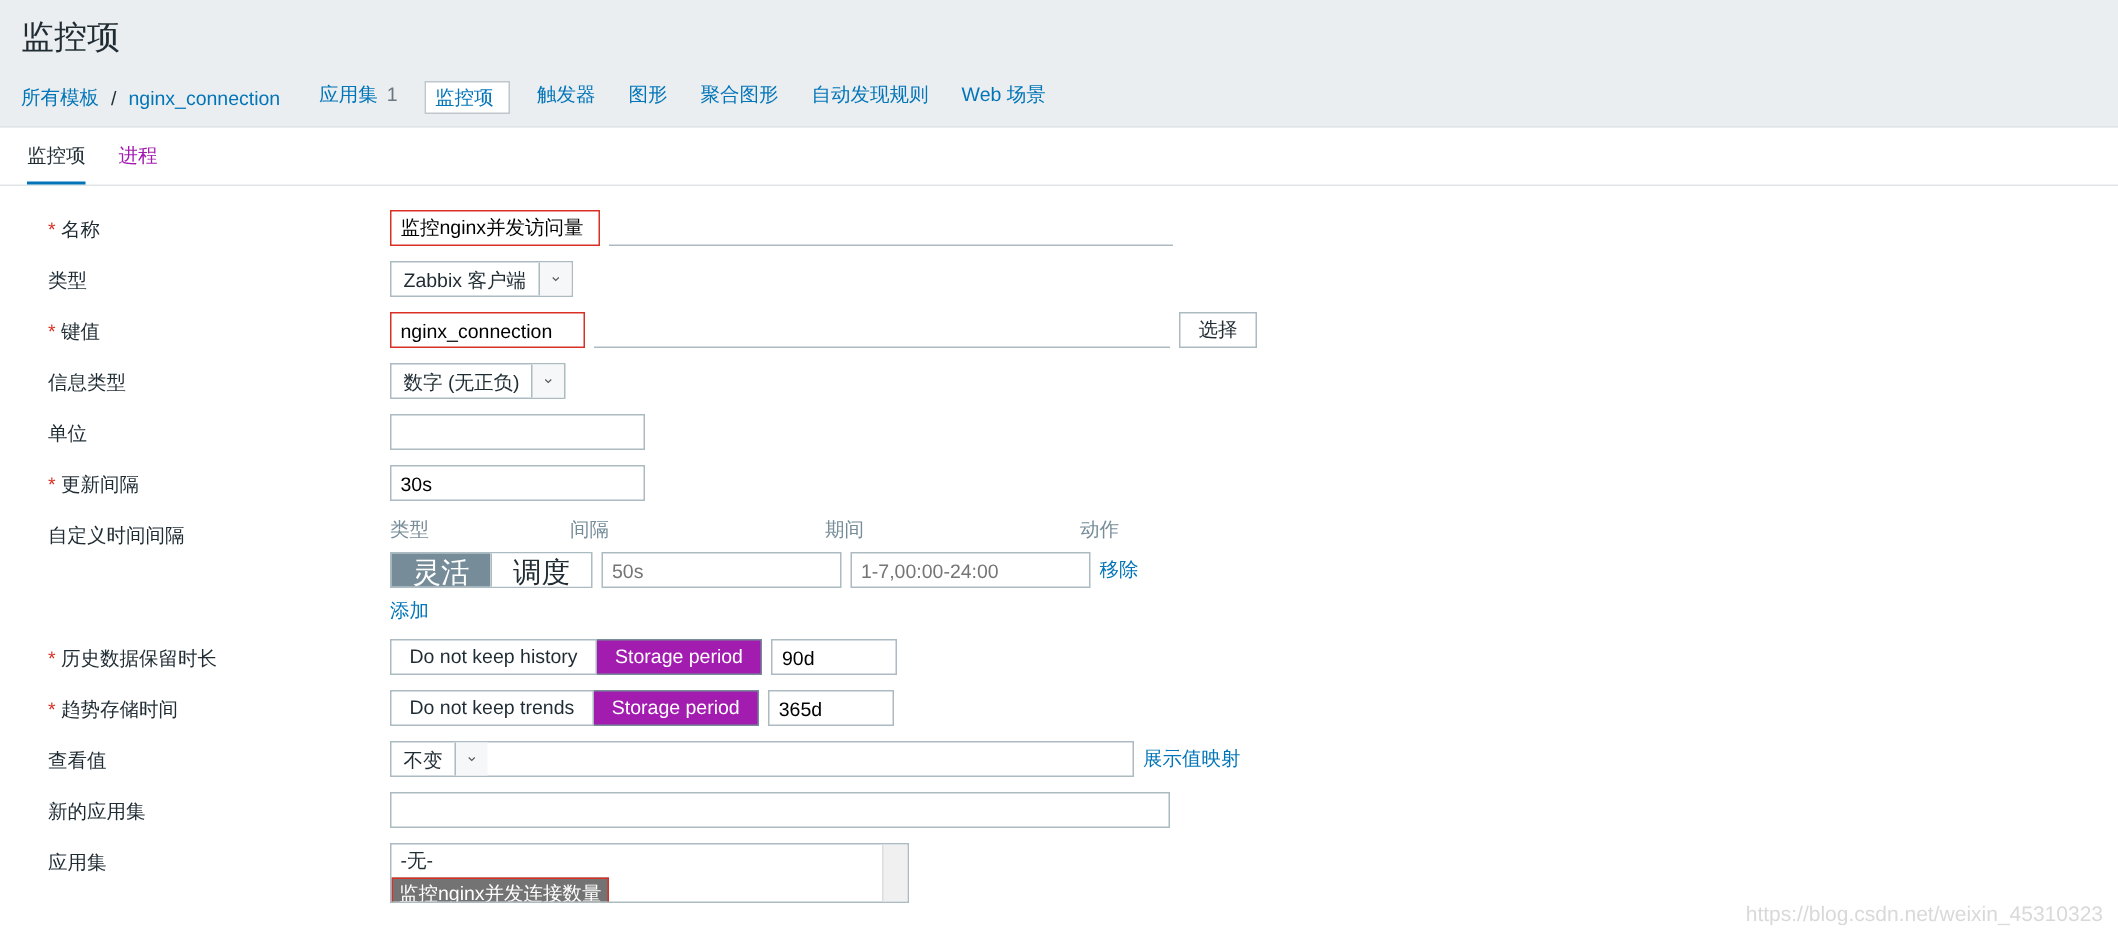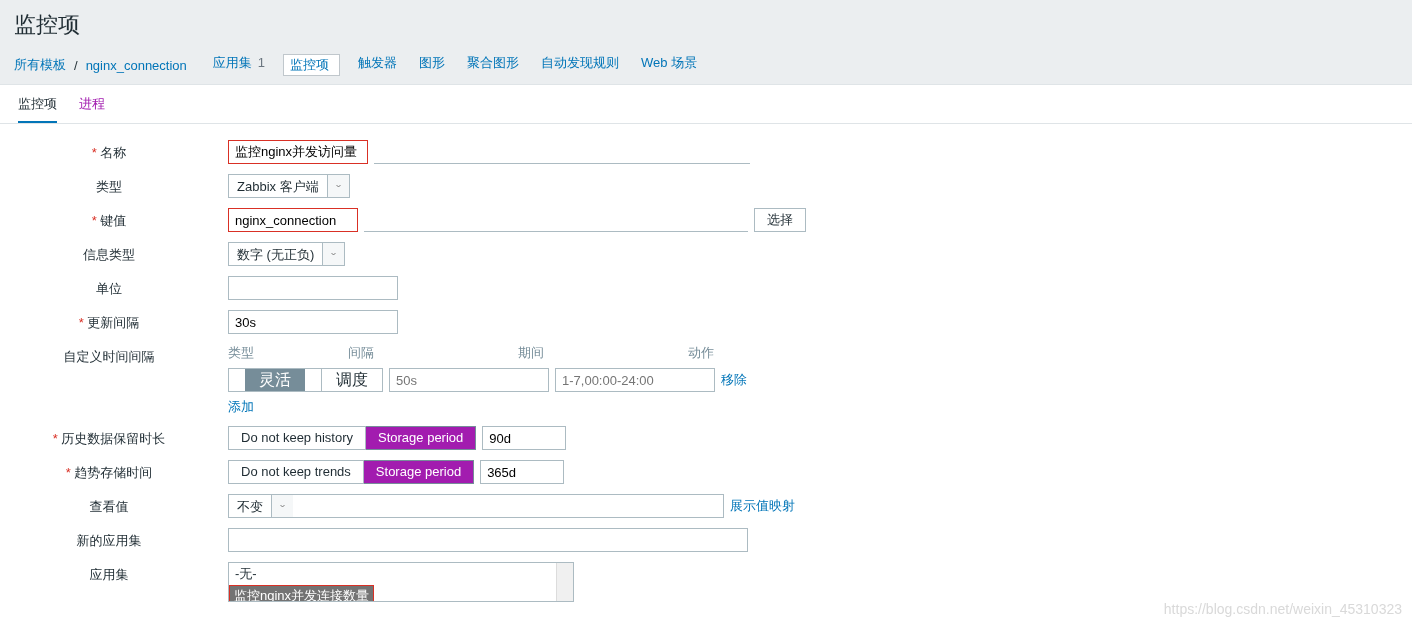--- a/index.html
+++ b/index.html
@@ -46,24 +46,25 @@
     border-bottom: 2px solid #0275b8;
   }
   .form-area { padding: 16px 0 0 0; }
   .form-row {
     display: flex;
     align-items: flex-start;
     margin-bottom: 10px;
   }
   .form-label {
     width: 228px;
-    text-align: center;
+    text-align: left;
     padding-right: 10px;
     padding-top: 4px;
     color: #1f2c33;
+    margin-left: 32px;
   }
   .req::before { content: "* "; color: #d93025; }
   .form-control { display: flex; align-items: center; gap: 6px; flex-wrap: wrap; }
   input[type=text] {
     border: 1px solid #acbbc2;
     height: 24px;
     padding: 2px 6px;
     font-size: 13px;
     background: #fff;
   }
@@ -104,22 +105,21 @@
   .seg {
     display:flex;
     border:1px solid #acbbc2;
     height:24px;
   }
   .seg button {
     border:none;
     height:22px;
     padding:0 14px;
     cursor:pointer;
-    font-size:16px;
-    margin-left:16px;
+    font-size:19px;
   }
   .seg .on { background:#768d99; color:#fff; }
   .seg .off { background:#fff; color:#1f2c33; border-left:1px solid #acbbc2;}
   .storage {
     display:flex;
   }
   .storage .opt {
     border:1px solid #acbbc2;
     height:24px;
     padding:3px 12px;

